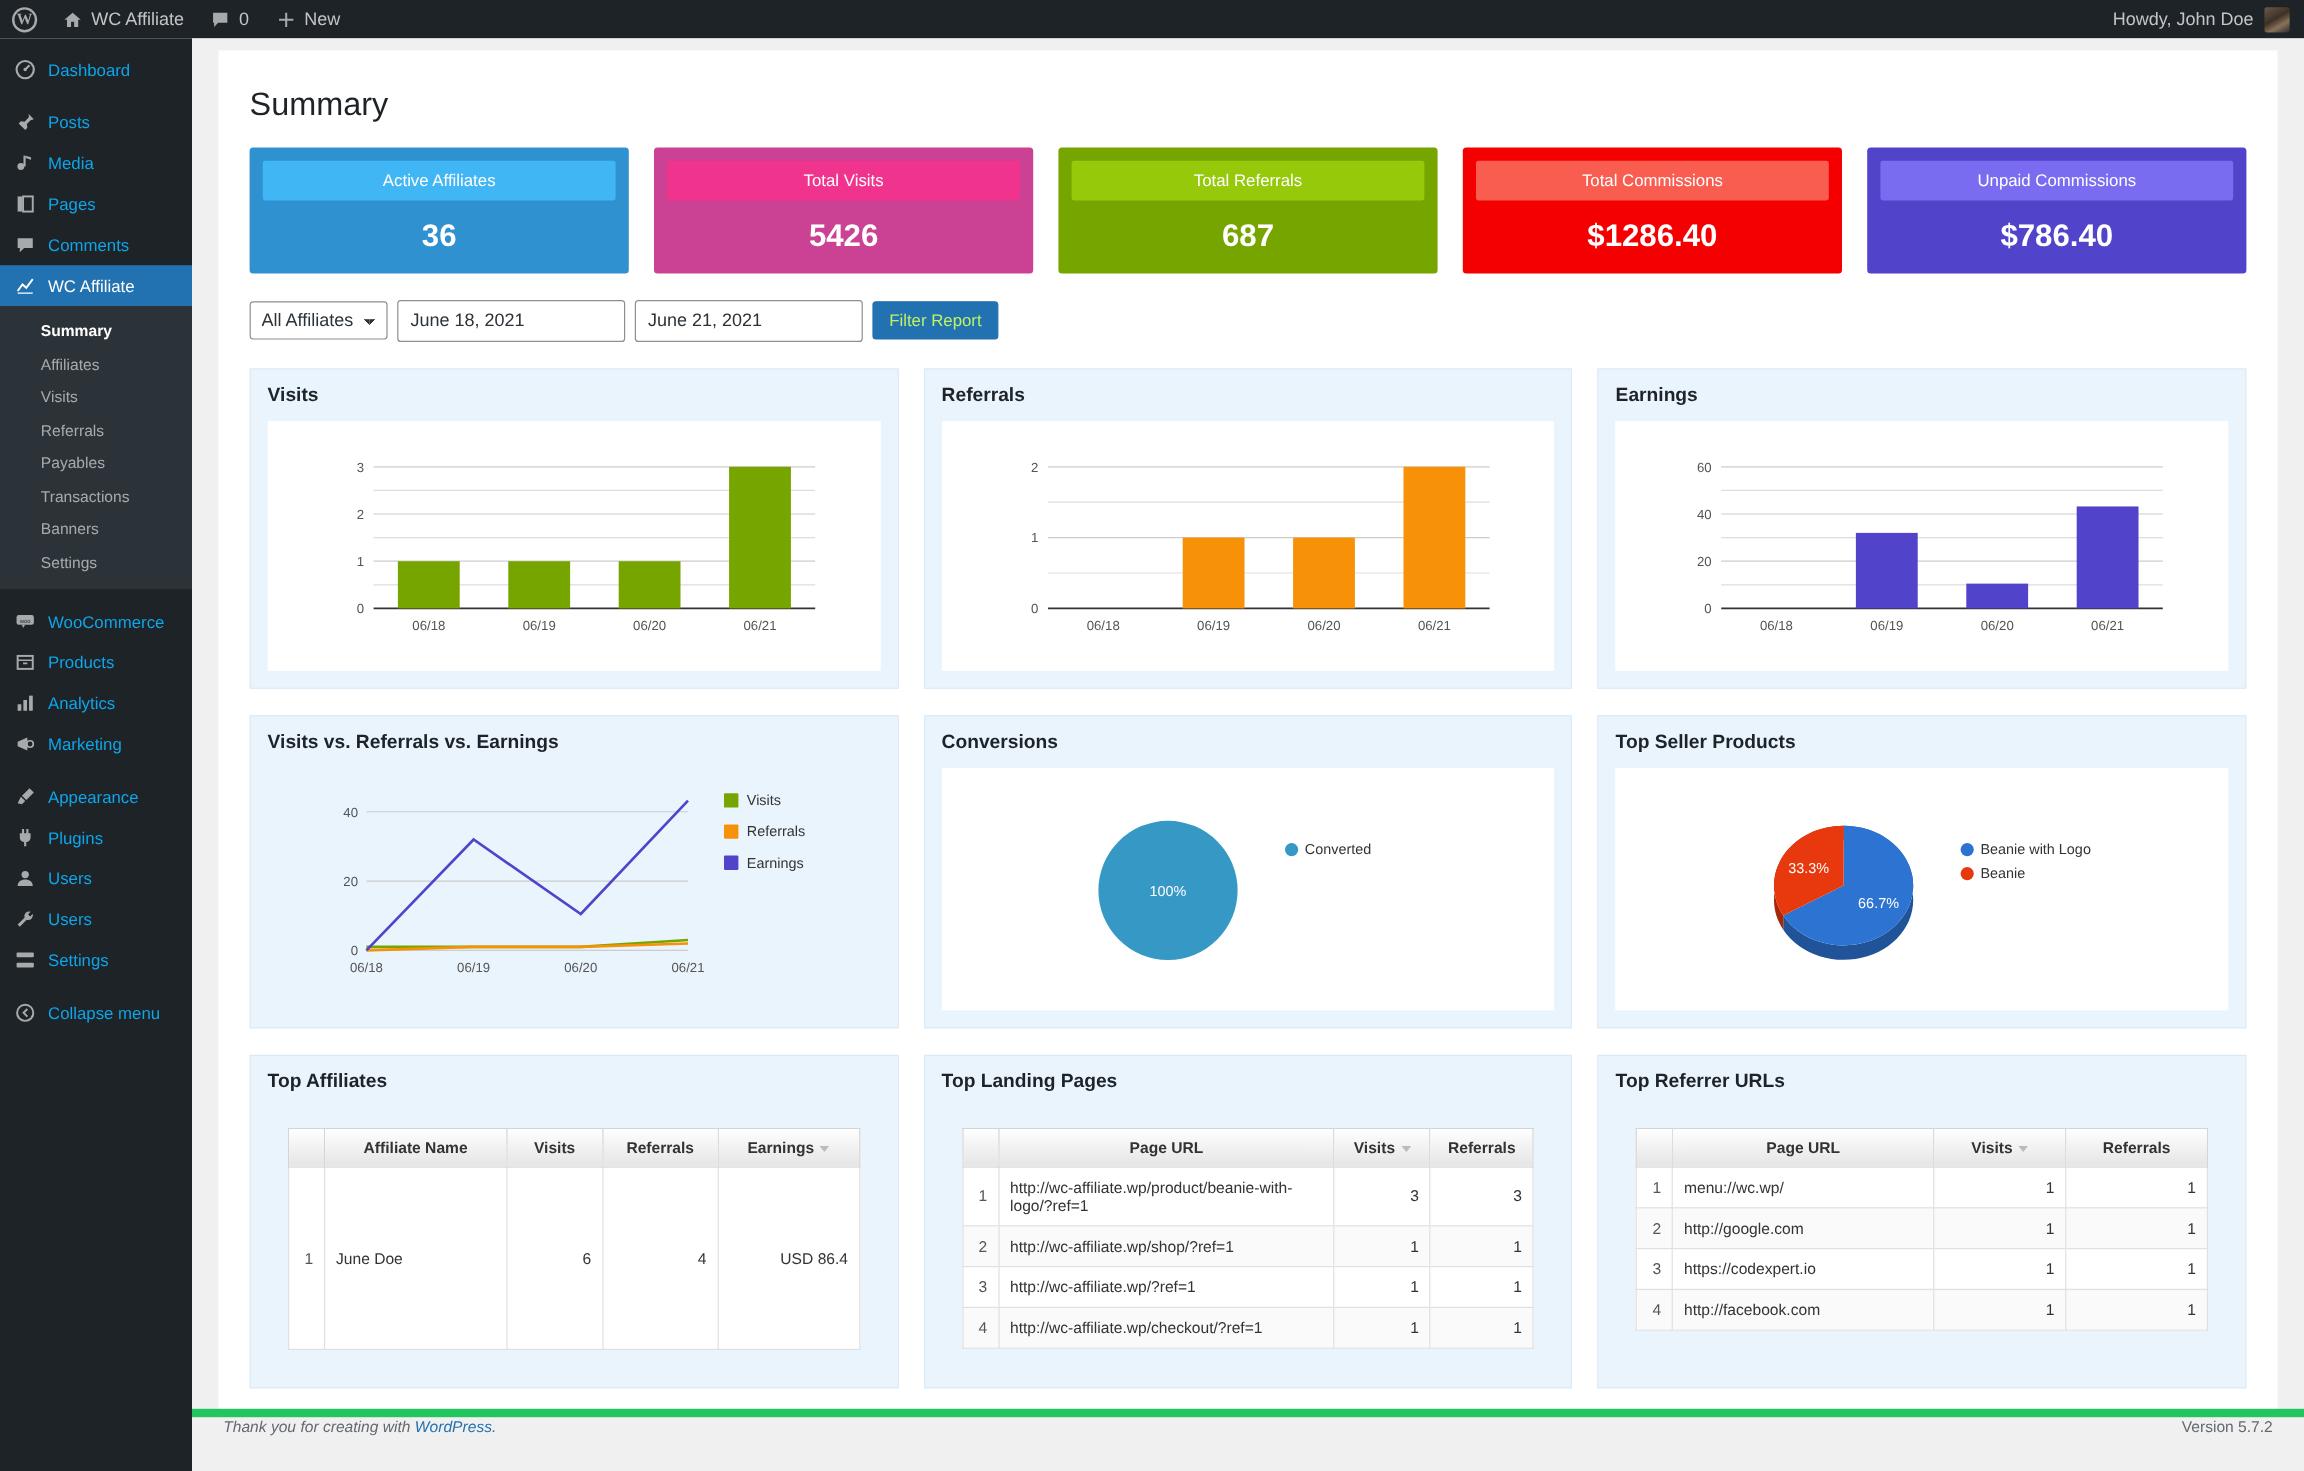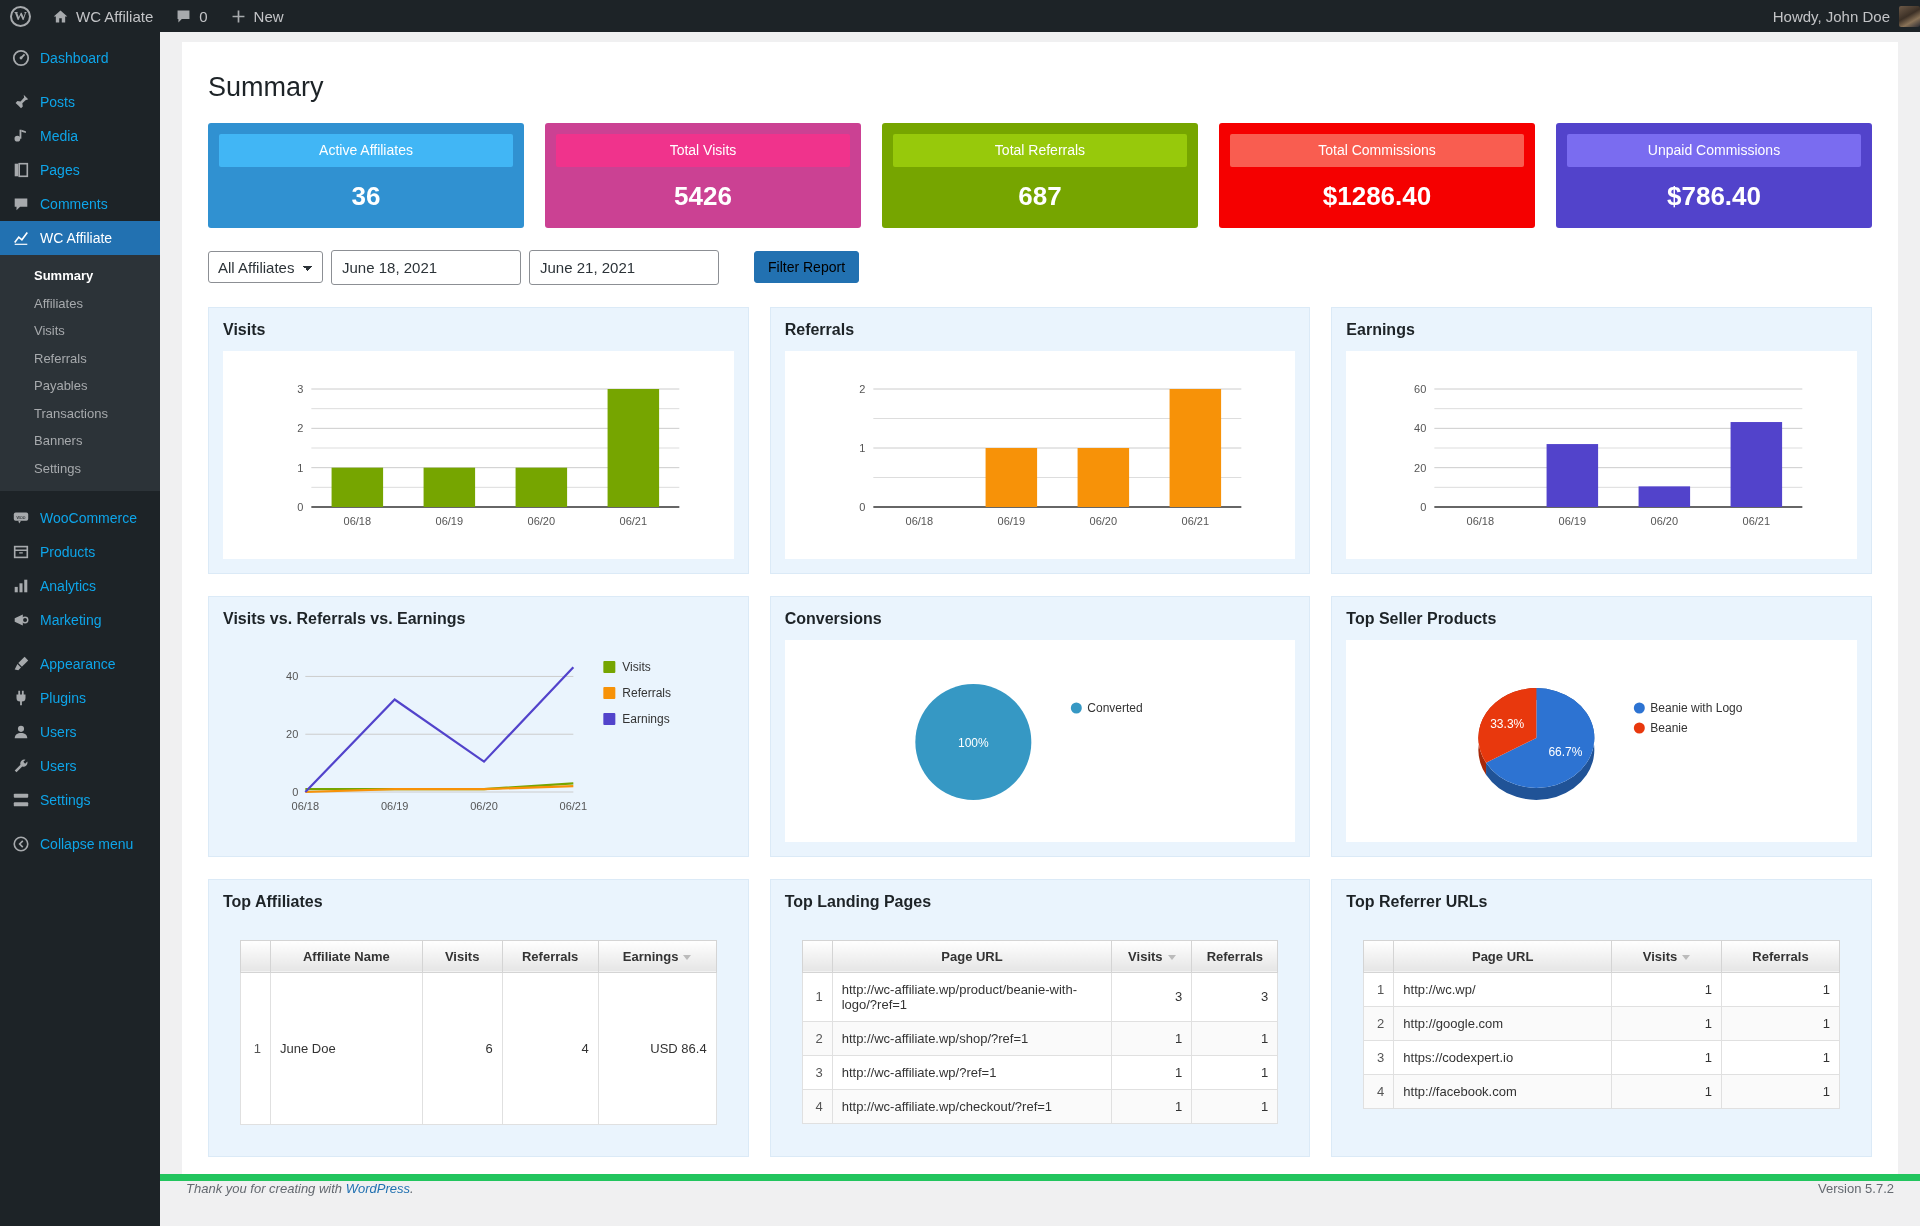--- a/index.html
+++ b/index.html
@@ -11,21 +11,21 @@
   }
 
   
   #adminbar {
     position: absolute; top: 0; left: 0; width: 1920px; height: 32px;
     background: #1d2327; color: #c3c4c7;
     display: flex; align-items: center; font-size: 15px;
   }
   .ab-item { display: flex; align-items: center; gap: 7px; padding: 0 11px; height: 32px; color: #c3c4c7; }
   .ab-logo { padding-left: 10px; padding-right: 10px; }
-  .ab-right { margin-left: auto; display: flex; align-items: center; gap: 9px; }
+  .ab-right { margin-left: auto; display: flex; align-items: center; gap: 9px; padding-right: 12px; }
   .ab-avatar {
     width: 21px; height: 21px; border-radius: 2px;
     background: linear-gradient(150deg,#6d5a48 0%, #3c3026 45%, #8a7358 70%, #2b2b33 100%);
   }
   .wp-logo-circle {
     width: 21px; height: 21px; border-radius: 50%;
     border: 2px solid #a7aaad; position: relative;
     display: flex; align-items: center; justify-content: center;
     font-size: 13px; font-family: "Liberation Serif", serif; font-weight: bold; color: #a7aaad;
   }
@@ -88,22 +88,22 @@
     appearance: none; -webkit-appearance: none;
     background-image: linear-gradient(45deg, transparent 50%, #2c3338 50%), linear-gradient(135deg, #2c3338 50%, transparent 50%);
     background-position: calc(100% - 14px) 14px, calc(100% - 9px) 14px;
     background-size: 5px 5px, 5px 5px; background-repeat: no-repeat;
   }
   input.f-date {
     height: 35px; width: 190px; font-size: 15px; padding: 0 10px;
     border: 1px solid #8c8f94; border-radius: 3px; color: #2c3338; background: #fff;
   }
   button.f-btn {
-    height: 32px; padding: 0 13px; font-size: 14px; color: #000000;
-    background: #2271b1; border: 1px solid #2271b1; border-radius: 3px; cursor: pointer; margin-left: 27px;
+    height: 32px; padding: 0 13px; font-size: 14px; color: #bef264;
+    background: #2271b1; border: 1px solid #2271b1; border-radius: 3px; cursor: pointer;
   }
 
   
   .grid { display: flex; gap: 21px; margin-bottom: 22px; }
   .panel {
     flex: 1; background: #eaf4fd; border: 1px solid #dbeaf7;
     padding: 13px 14px 14px 14px;
   }
   .panel-title { font-size: 16px; font-weight: bold; color: #1d2327; margin-bottom: 12px; }
   .panel-body { background: #fff; padding: 10px; }
@@ -615,21 +615,21 @@
                   <tr>
              <th style="width:30px;"></th>
              <th>Page URL</th>
              <th class="num" style="width:110px;"><span>Visits</span><span class="sort-caret"></span></th>
              <th class="num" style="width:118px;">Referrals</th>
            </tr>
                 </thead>
            <tbody id="tb-referrer">
                   <tr>
                     <td class="idx">1</td>
-                    <td>http://wc.wp/</td>
+                    <td>menu://wc.wp/</td>
                     <td class="num">1</td>
                     <td class="num">1</td>
                   </tr>
                   <tr>
                     <td class="idx">2</td>
                     <td>http://google.com</td>
                     <td class="num">1</td>
                     <td class="num">1</td>
                   </tr>
                   <tr>

